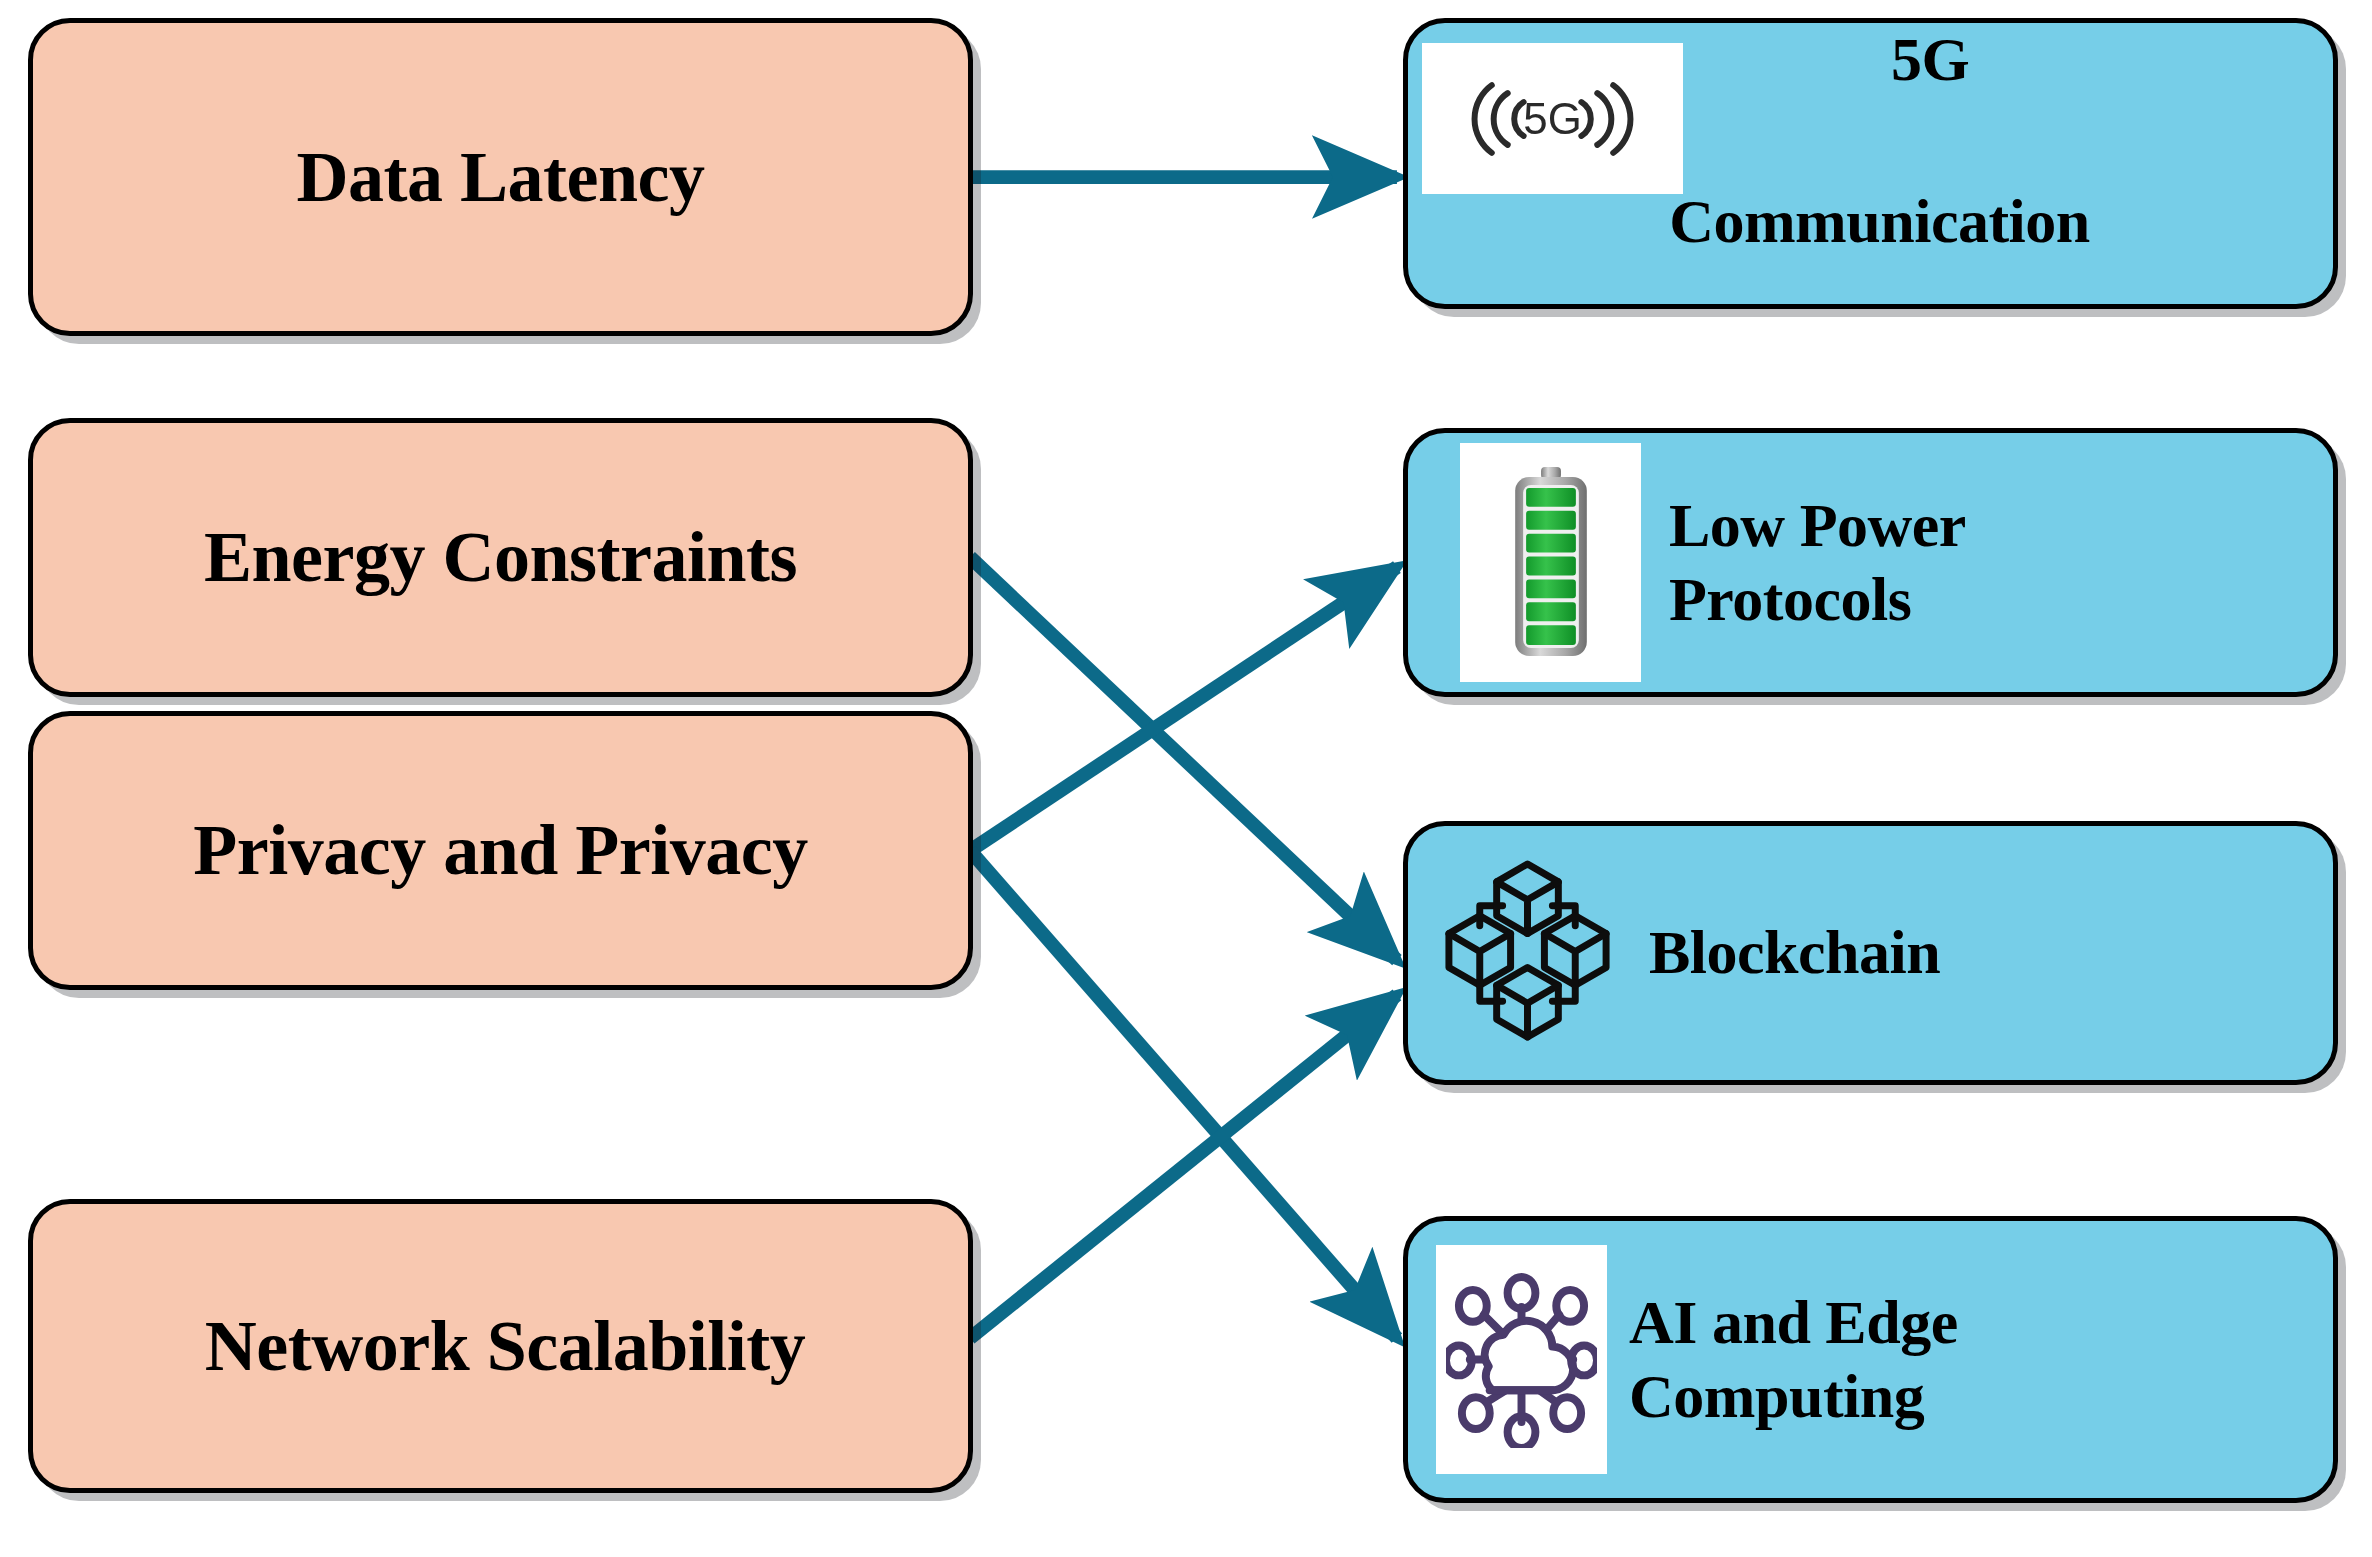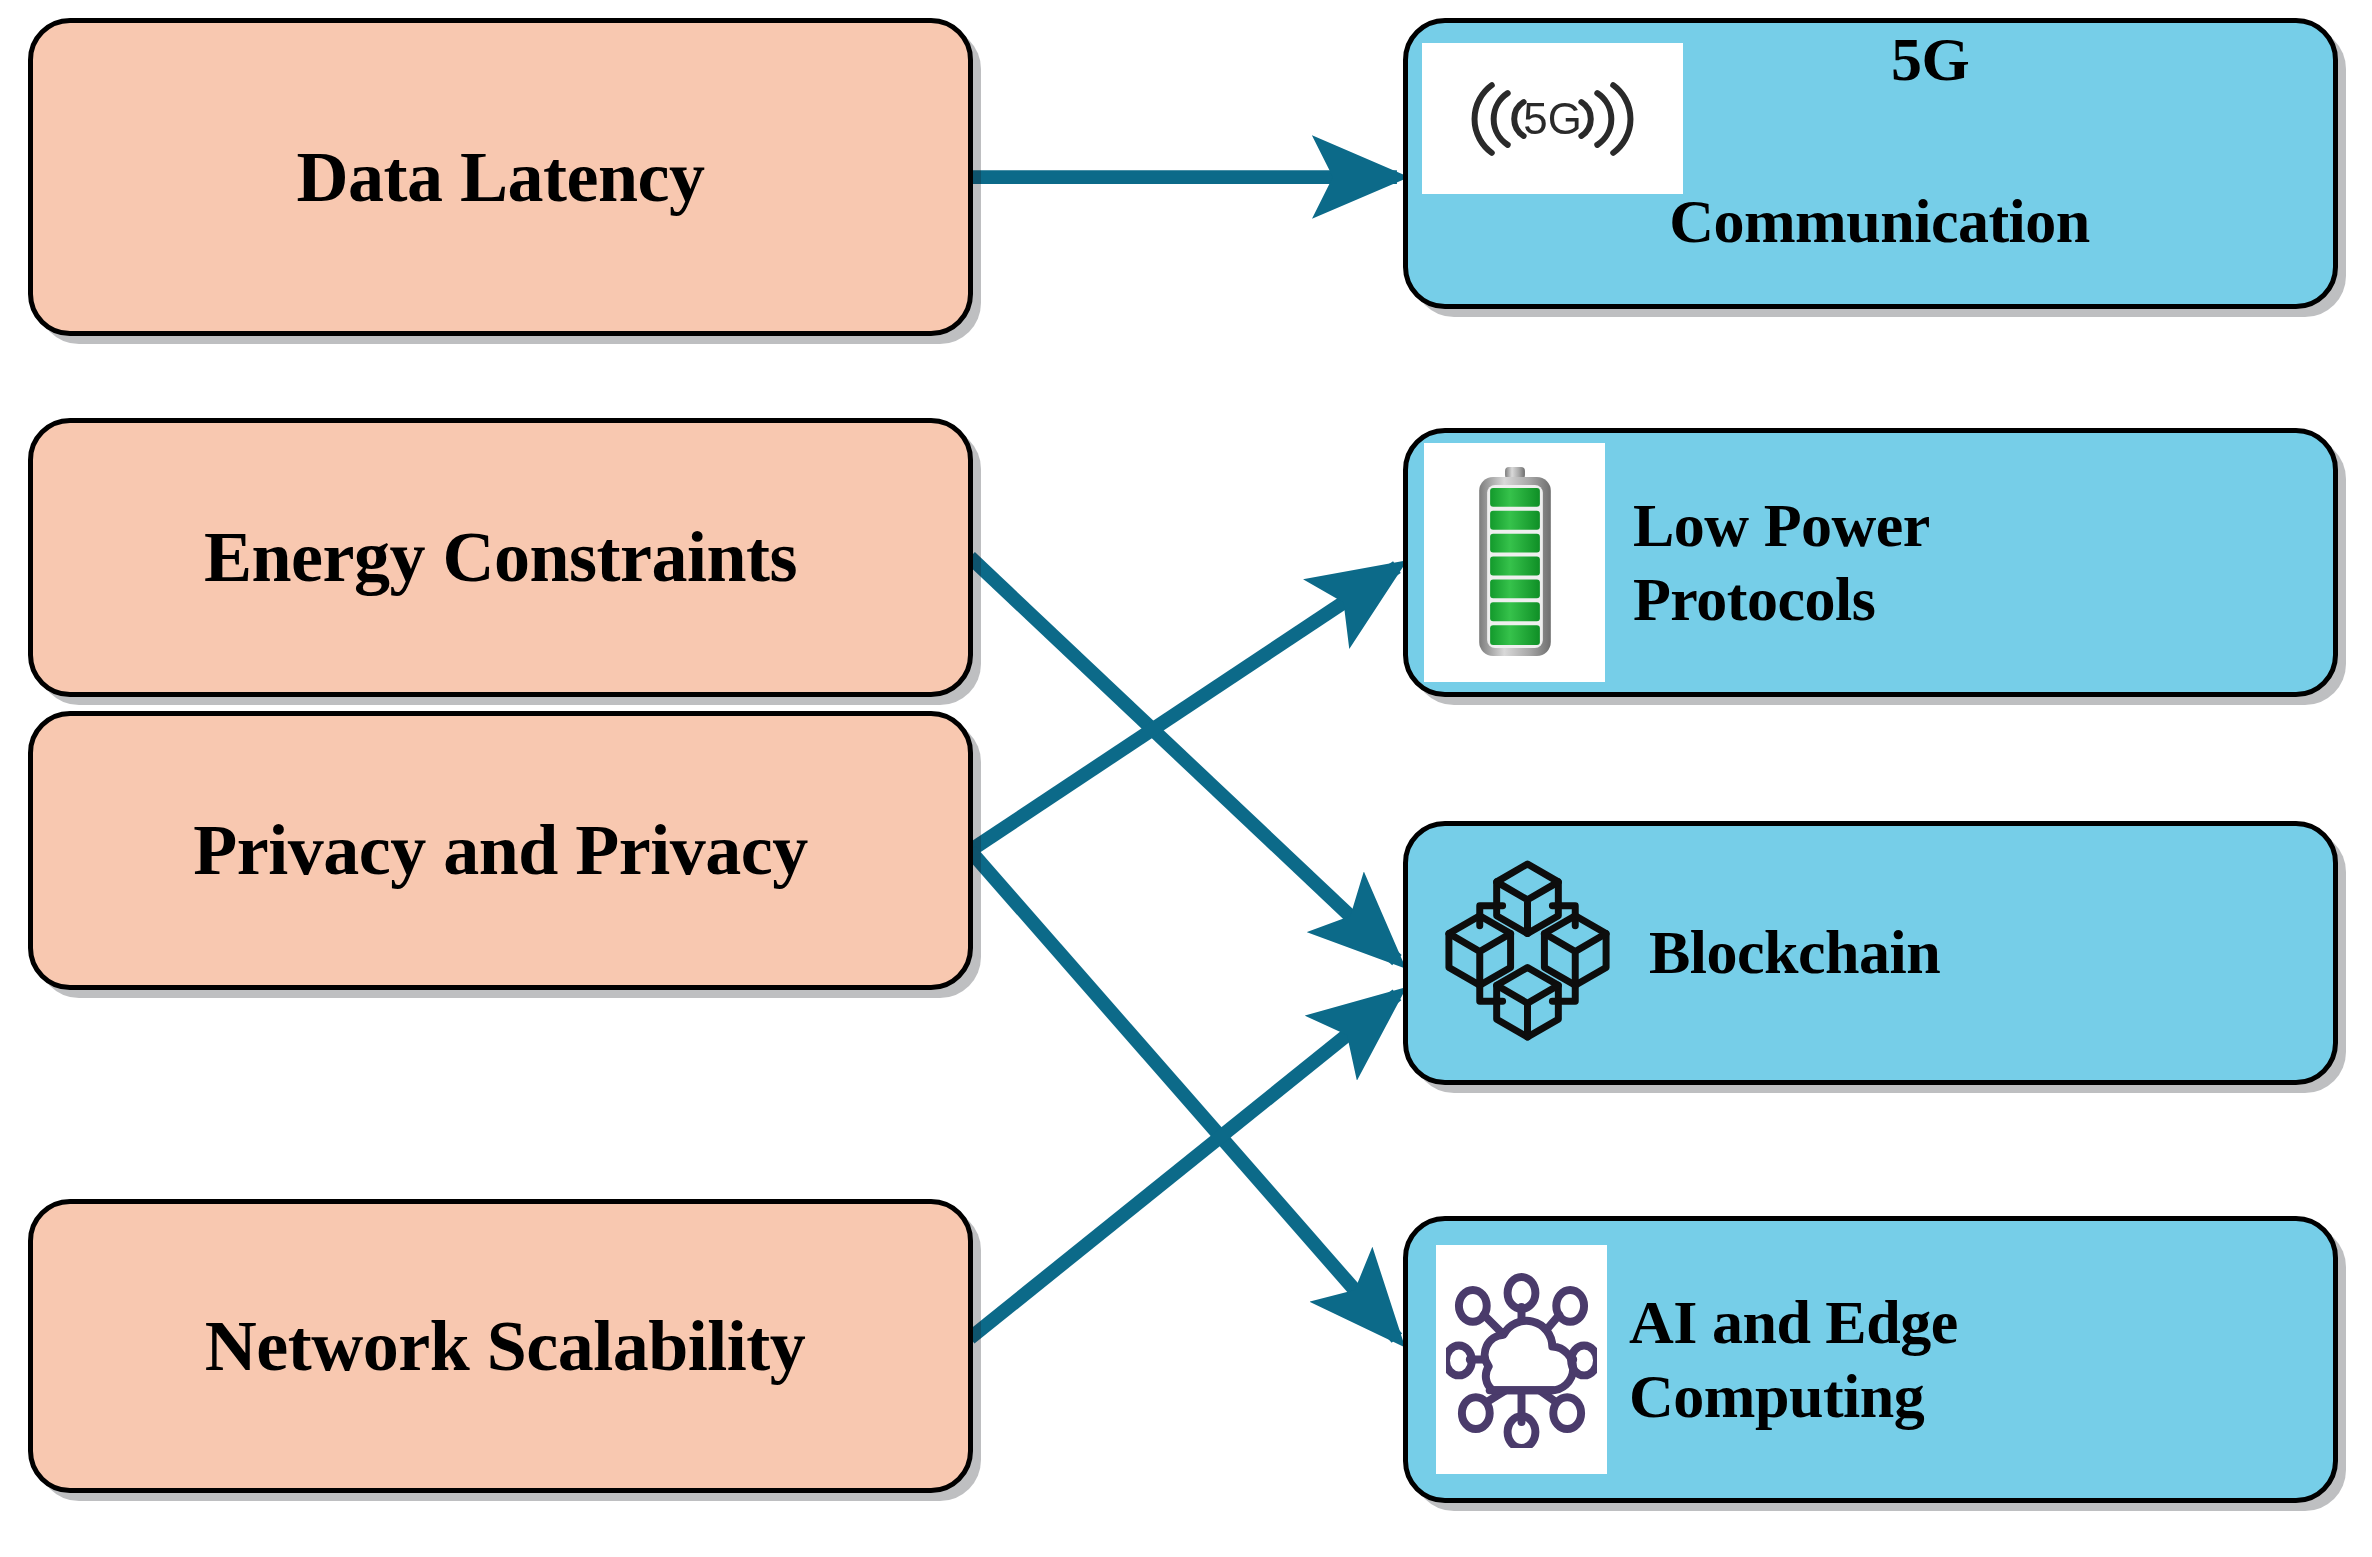--- a/index.html
+++ b/index.html
@@ -180,21 +180,21 @@
             <path d="M166 14 A42 42 0 0 1 166 82"></path>
             <path d="M150 22 A31 31 0 0 1 150 74"></path>
             <path d="M134 31 A20 20 0 0 1 134 65"></path>
           </g>
           <text x="105" y="63" text-anchor="middle" font-family="'Liberation Sans', sans-serif" font-size="44" fill="#2a2a2a">5G</text>
         </svg>
       </div>
     </div>
   </div>
 
-  <div class="node solution" style="left:1403px; top:428px; width:935px; height:269px;">
+  <div class="node solution" style="left:1403px; top:428px; width:935px; height:269px;padding-left:36px;">
     <div class="row-flex">
       <div class="icon-tile white" style="width:181px; height:239px; margin-left:16px;">
         <svg width="96" height="195" viewBox="0 0 96 196" xmlns="http://www.w3.org/2000/svg">
           <defs>
             <linearGradient id="gcase" x1="0" y1="0" x2="1" y2="0">
               <stop offset="0%" stop-color="#7d7d7d"></stop>
               <stop offset="35%" stop-color="#d9d9d9"></stop>
               <stop offset="70%" stop-color="#a8a8a8"></stop>
               <stop offset="100%" stop-color="#6f6f6f"></stop>
             </linearGradient>

